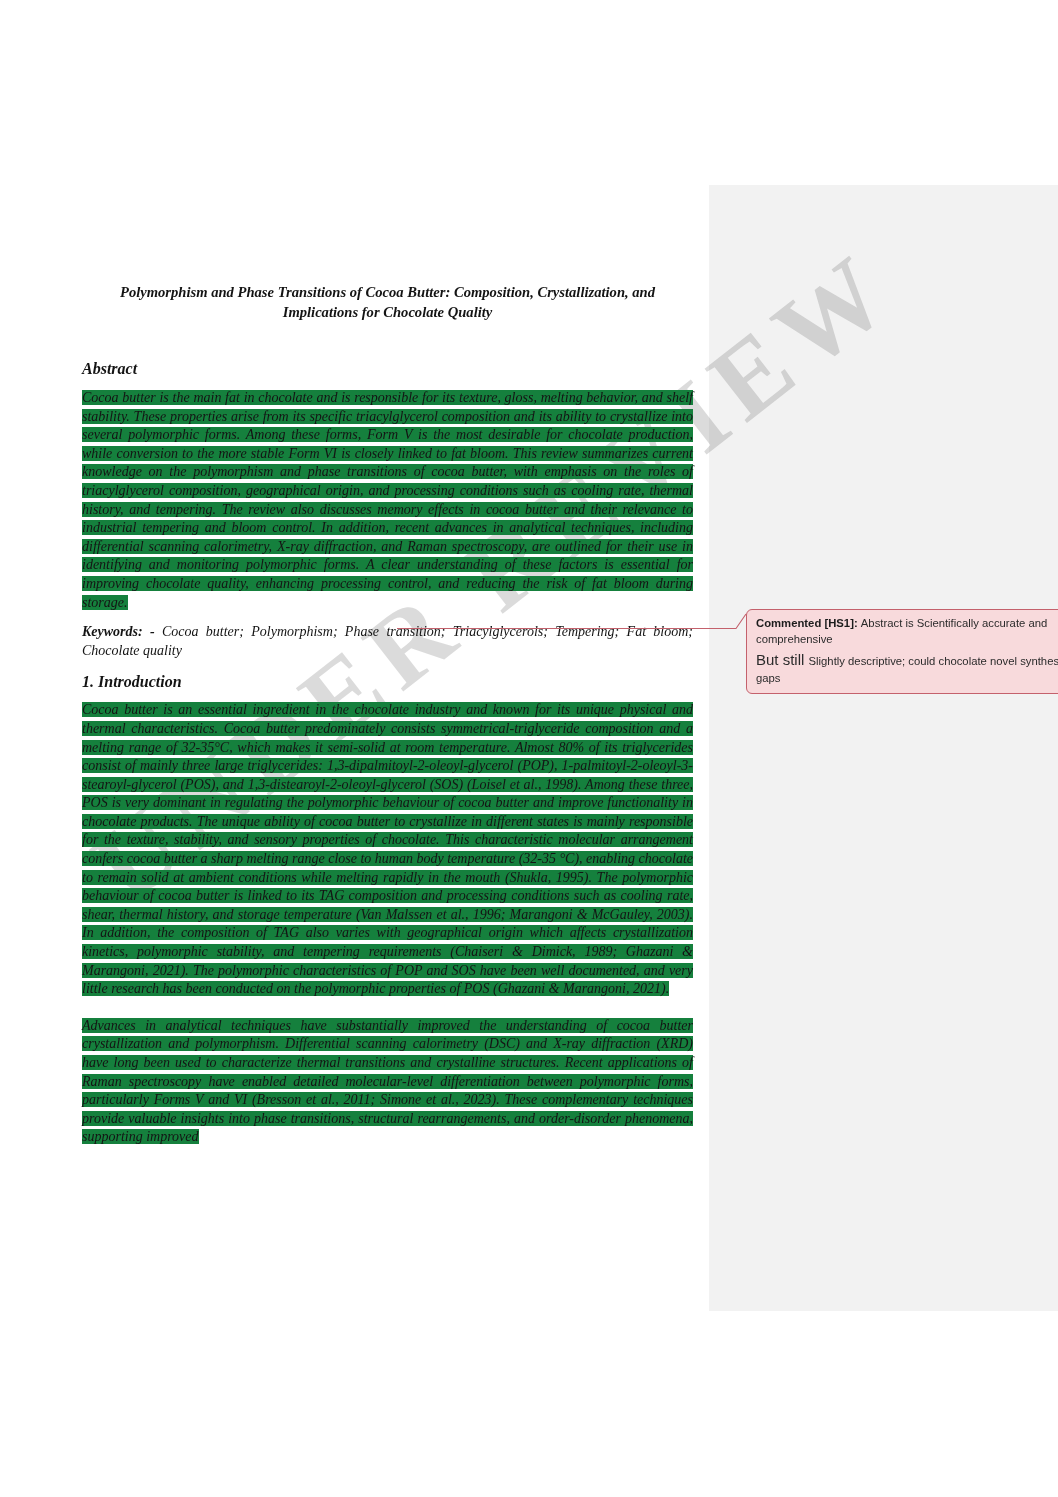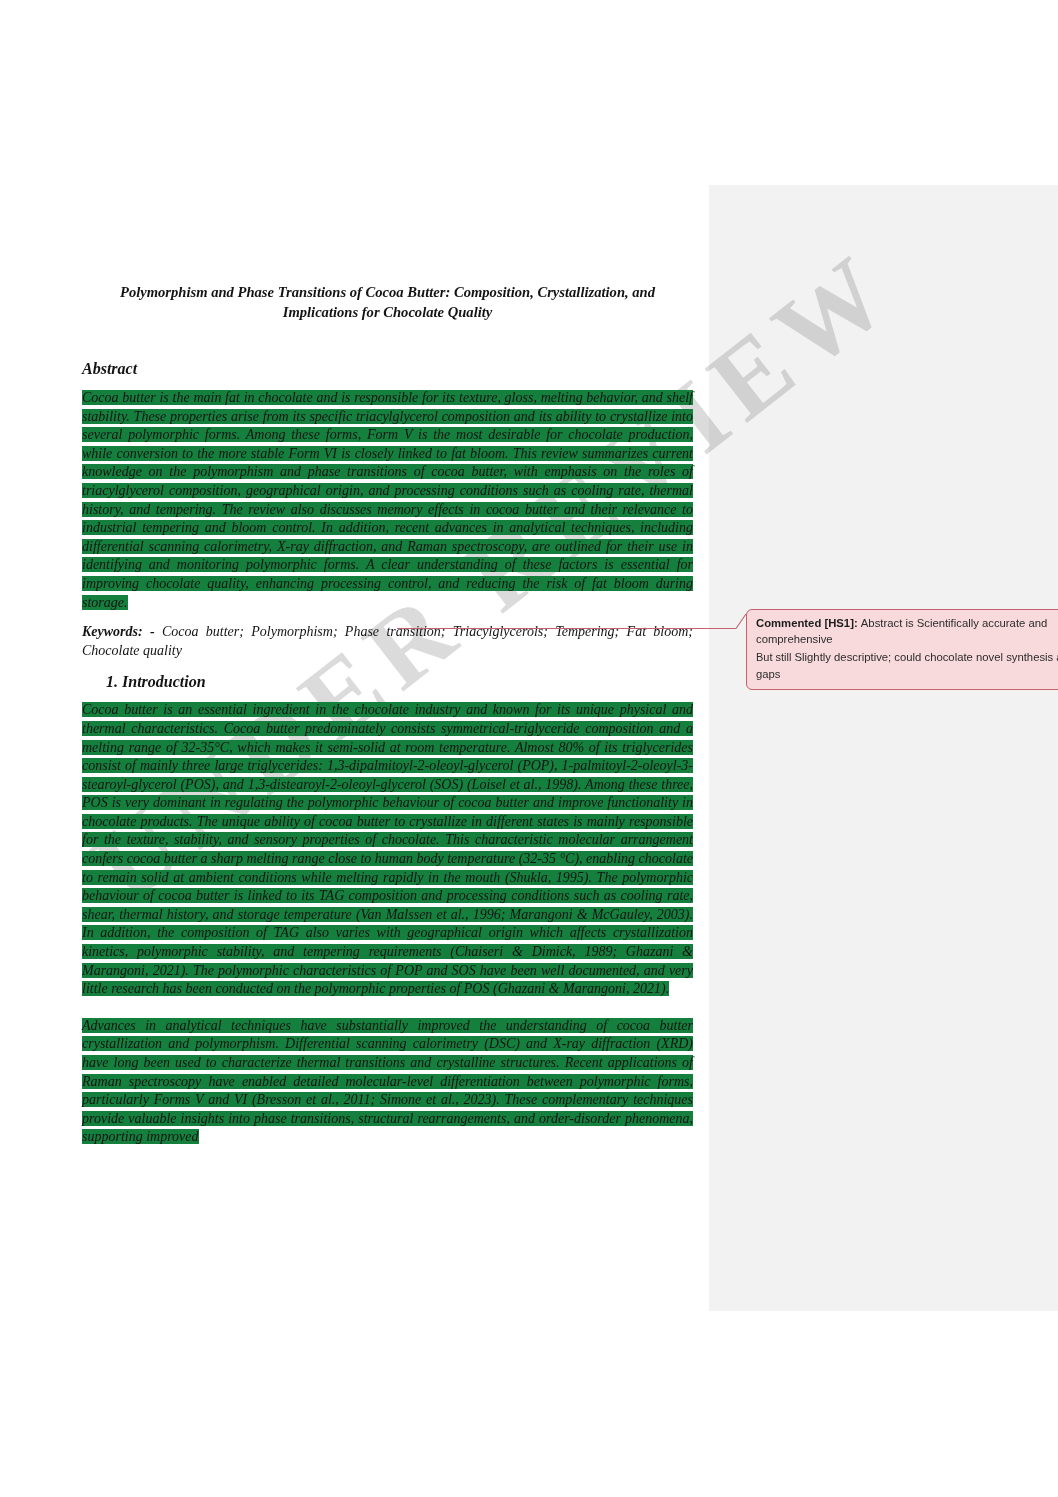--- a/index.html
+++ b/index.html
@@ -34,41 +34,41 @@
     margin-top:283px; text-align:center; font-weight:bold;
     font-size:14.6px; line-height:19.5px;
   }
   .section-heading { font-weight:bold; font-size:16px; line-height:19px; }
   .abstract-heading { margin-top:37px; }
   .para { text-align:justify; line-height:18.6px; }
   .hl { background:#15803d; }
   .abstract-para { margin-top:11px; }
   .keywords-para { margin-top:11px; line-height:18.6px; text-align:justify; }
   .keywords-label { font-weight:bold; }
-  .intro-heading { margin-top:12px;margin-left:24px; }
+  .intro-heading { margin-top:12px; }
   .intro-para1 { margin-top:10px; }
   .intro-para2 { margin-top:18px; }
 
   
   .connector-svg {
     position:absolute; left:0; top:0; width:1058px; height:1497px;
     z-index:2; pointer-events:none;
   }
 
   
   .comment-box {
     position:absolute; left:746px; top:609px; width:355px; z-index:3;
     background:#f8dadc; border:1.4px solid #c4616c; border-radius:6px;
     padding:5px 9px 7px 9px;
     font-family:"Liberation Sans", sans-serif; font-size:11.3px;
     line-height:1.42; color:#2b2b2b;
   }
   .comment-label { font-weight:bold; color:#1c1c1c; }
   .comment-line2 { margin-top:2px; }
-  .comment-but-still { font-size:11px; }
+  .comment-but-still { font-size:15px; }
 </style>
 </head>
 <body>
 
 <div class="comments-margin"></div>
 
 <div class="watermark">UNDER REVIEW</div>
 
 <div class="page-content">
 

